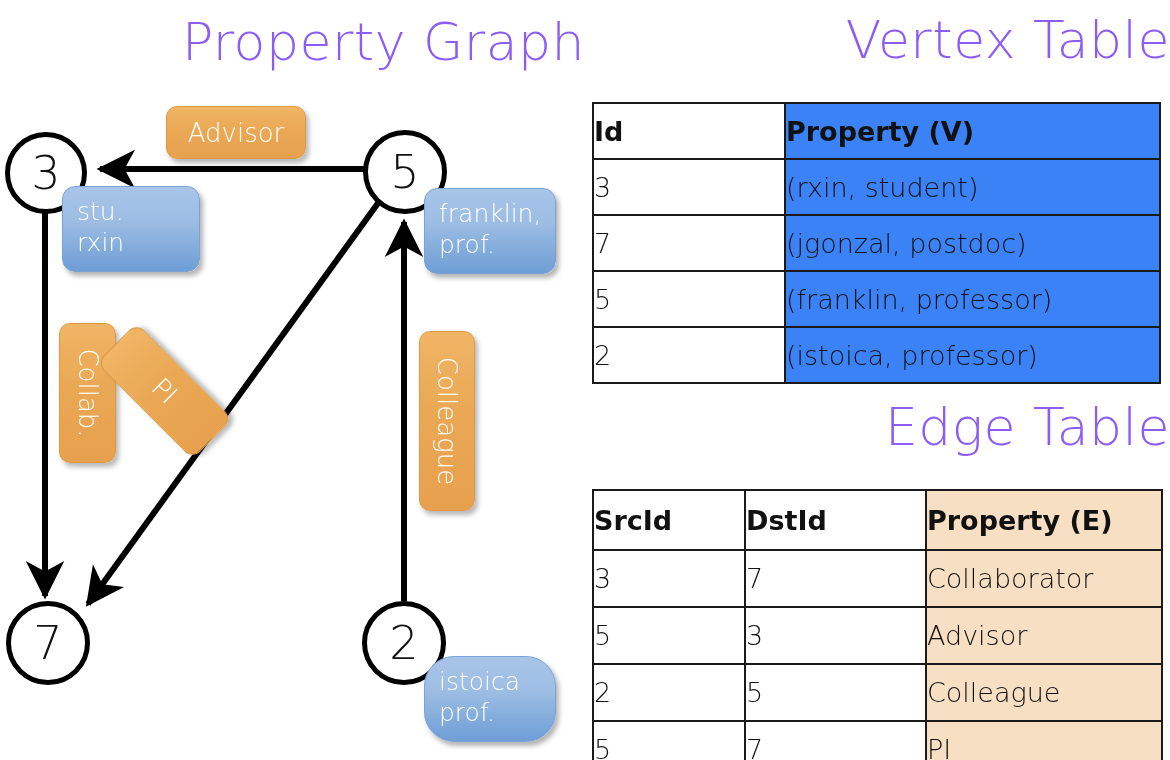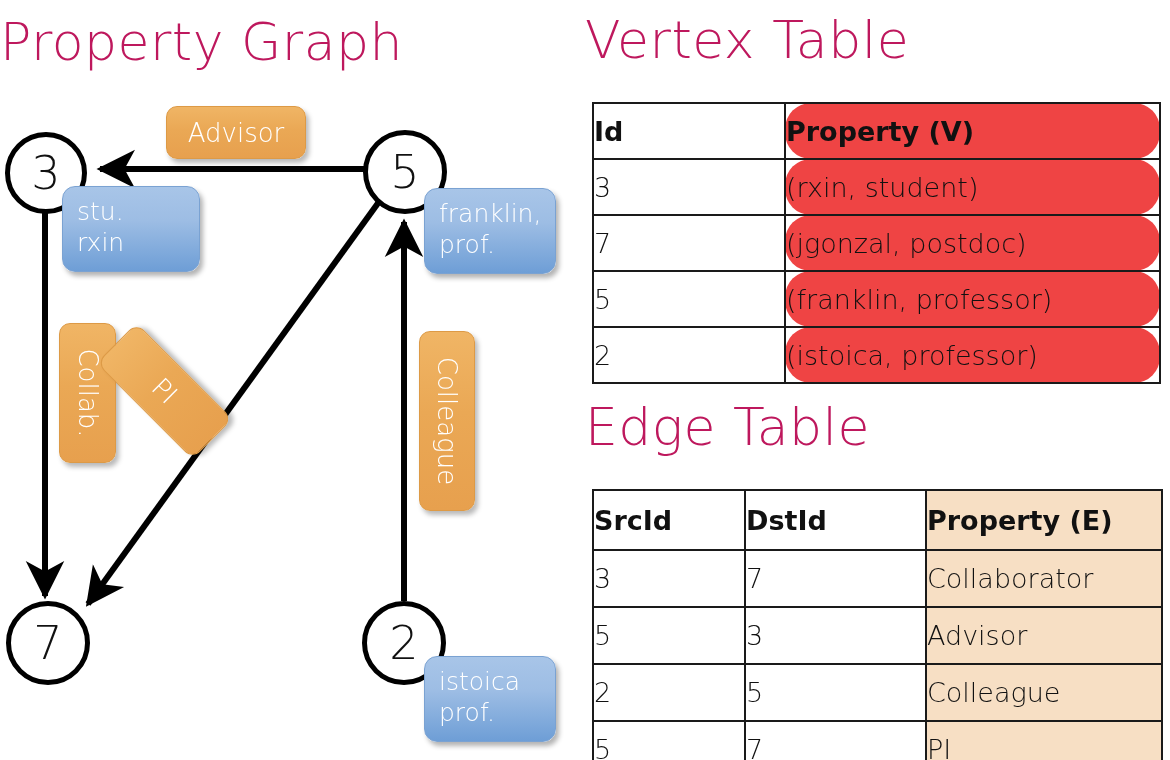--- a/index.html
+++ b/index.html
@@ -8,24 +8,24 @@
 
   .panel{position:absolute;}
 
   
   .big-title{
     position:absolute;
     font-family:"DejaVu Sans", sans-serif;
     font-weight:300;
     font-size:52px;
     line-height:1;
-    color:#be185d;
+    color:#8b5cf6;
     letter-spacing:0.5px;
     white-space:nowrap;
-    text-align:left;
+    text-align:right;
   }
 
   
   #graph-area{left:0;top:0;width:585px;height:760px;}
   #graph-svg{position:absolute;left:0;top:0;}
 
   .vnode{
     position:absolute;
     border:5px solid #000;
     border-radius:50%;
@@ -89,21 +89,21 @@
     vertical-align:middle;
     font-weight:300;
     font-size:27px;
     color:#111;
     padding:0;
   }
   table.gt th{
     font-weight:bold;
     font-size:27px;
   }
-  .v-prop{background:#ef4444;border-radius:26px;}
+  .v-prop{background:#3b82f6;}
   .e-prop{background:#f7dfc4;}
 
   #vertex-table{left:592px;top:102px;width:563px;}
   #vertex-table th.c-id,#vertex-table td.c-id{width:190px;height:54px;}
   #vertex-table th.c-prop,#vertex-table td.c-prop{width:373px;}
   #vertex-table thead th{height:52px;}
 
   #edge-table{left:592px;top:489px;width:563px;}
   #edge-table th.c-src,#edge-table td.c-src{width:150px;height:55px;}
   #edge-table th.c-dst,#edge-table td.c-dst{width:179px;}
@@ -150,21 +150,21 @@
     <div>stu.</div>
     <div>rxin</div>
   </div>
 
   <div class="blue-box" style="left:424px;top:188px;width:132px;height:86px;">
     <div>franklin,</div>
     <div>prof.</div>
   </div>
 
 
-  <div class="blue-box" style="left:424px;top:656px;width:132px;height:86px;">
+  <div class="blue-box" style="left:424px;top:656px;width:132px;height:86px;border-radius:30px;">
     <div>istoica</div>
     <div>prof.</div>
   </div>
 
   <div class="orange-box" style="left:166px;top:106px;width:140px;height:53px;">
     <span>Advisor</span>
   </div>
 
   <div class="orange-box rot90" style="left:59px;top:323px;width:57px;height:140px;">
     <span>Collab.</span>

